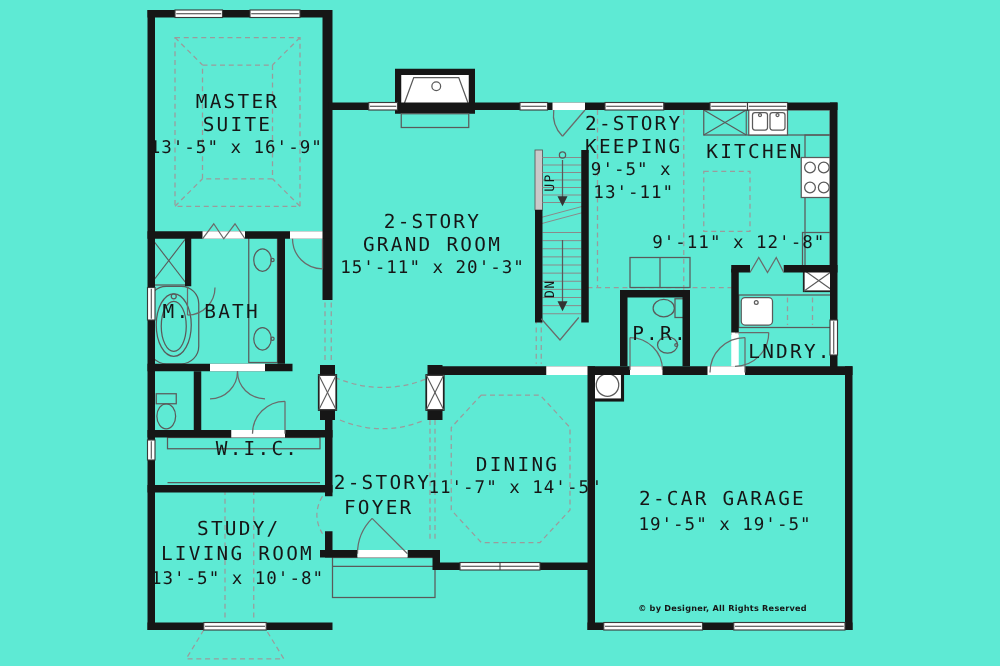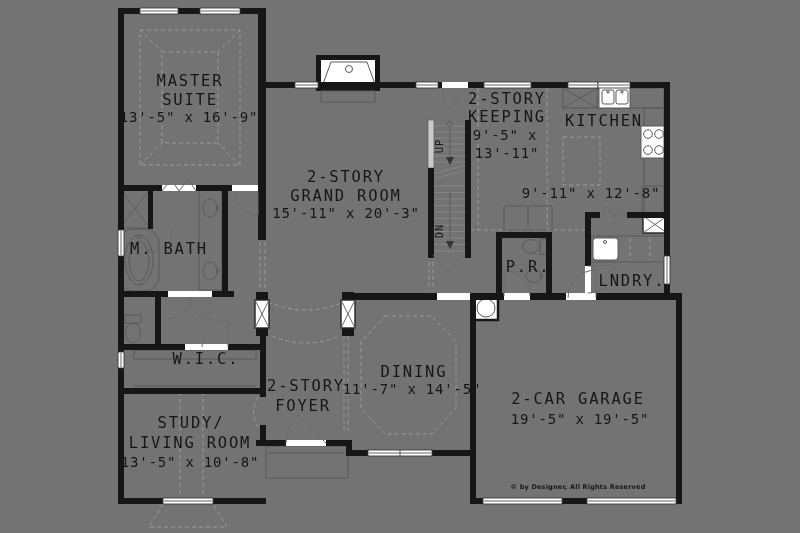--- a/index.html
+++ b/index.html
@@ -1,16 +1,16 @@
 <!DOCTYPE html>
 <html><head>
 <meta charset="utf-8">
 <style>
   html,body{margin:0;padding:0;background:#ffffff;}
-  .stage{position:relative;width:800px;height:533px;background:#737373;overflow:hidden;}
+  .stage{position:relative;width:800px;height:533px;background:#5eead4;overflow:hidden;}
   svg{display:block;}
   
   .w    {fill:#161616;stroke:none;}
   .win  {fill:#ffffff;stroke:#3a3a3a;stroke-width:0.9;}
   .winl {stroke:#3a3a3a;stroke-width:0.8;}
   .open {fill:#ffffff;stroke:none;}
   .tl   {fill:none;stroke:#5a5a5a;stroke-width:1;}
   .tlf  {fill:#ffffff;stroke:#5a5a5a;stroke-width:1;}
   .dl   {fill:none;stroke:#9b9b9b;stroke-width:1;stroke-dasharray:4 3;}
   .tread{stroke:#8a8a8a;stroke-width:0.8;}

